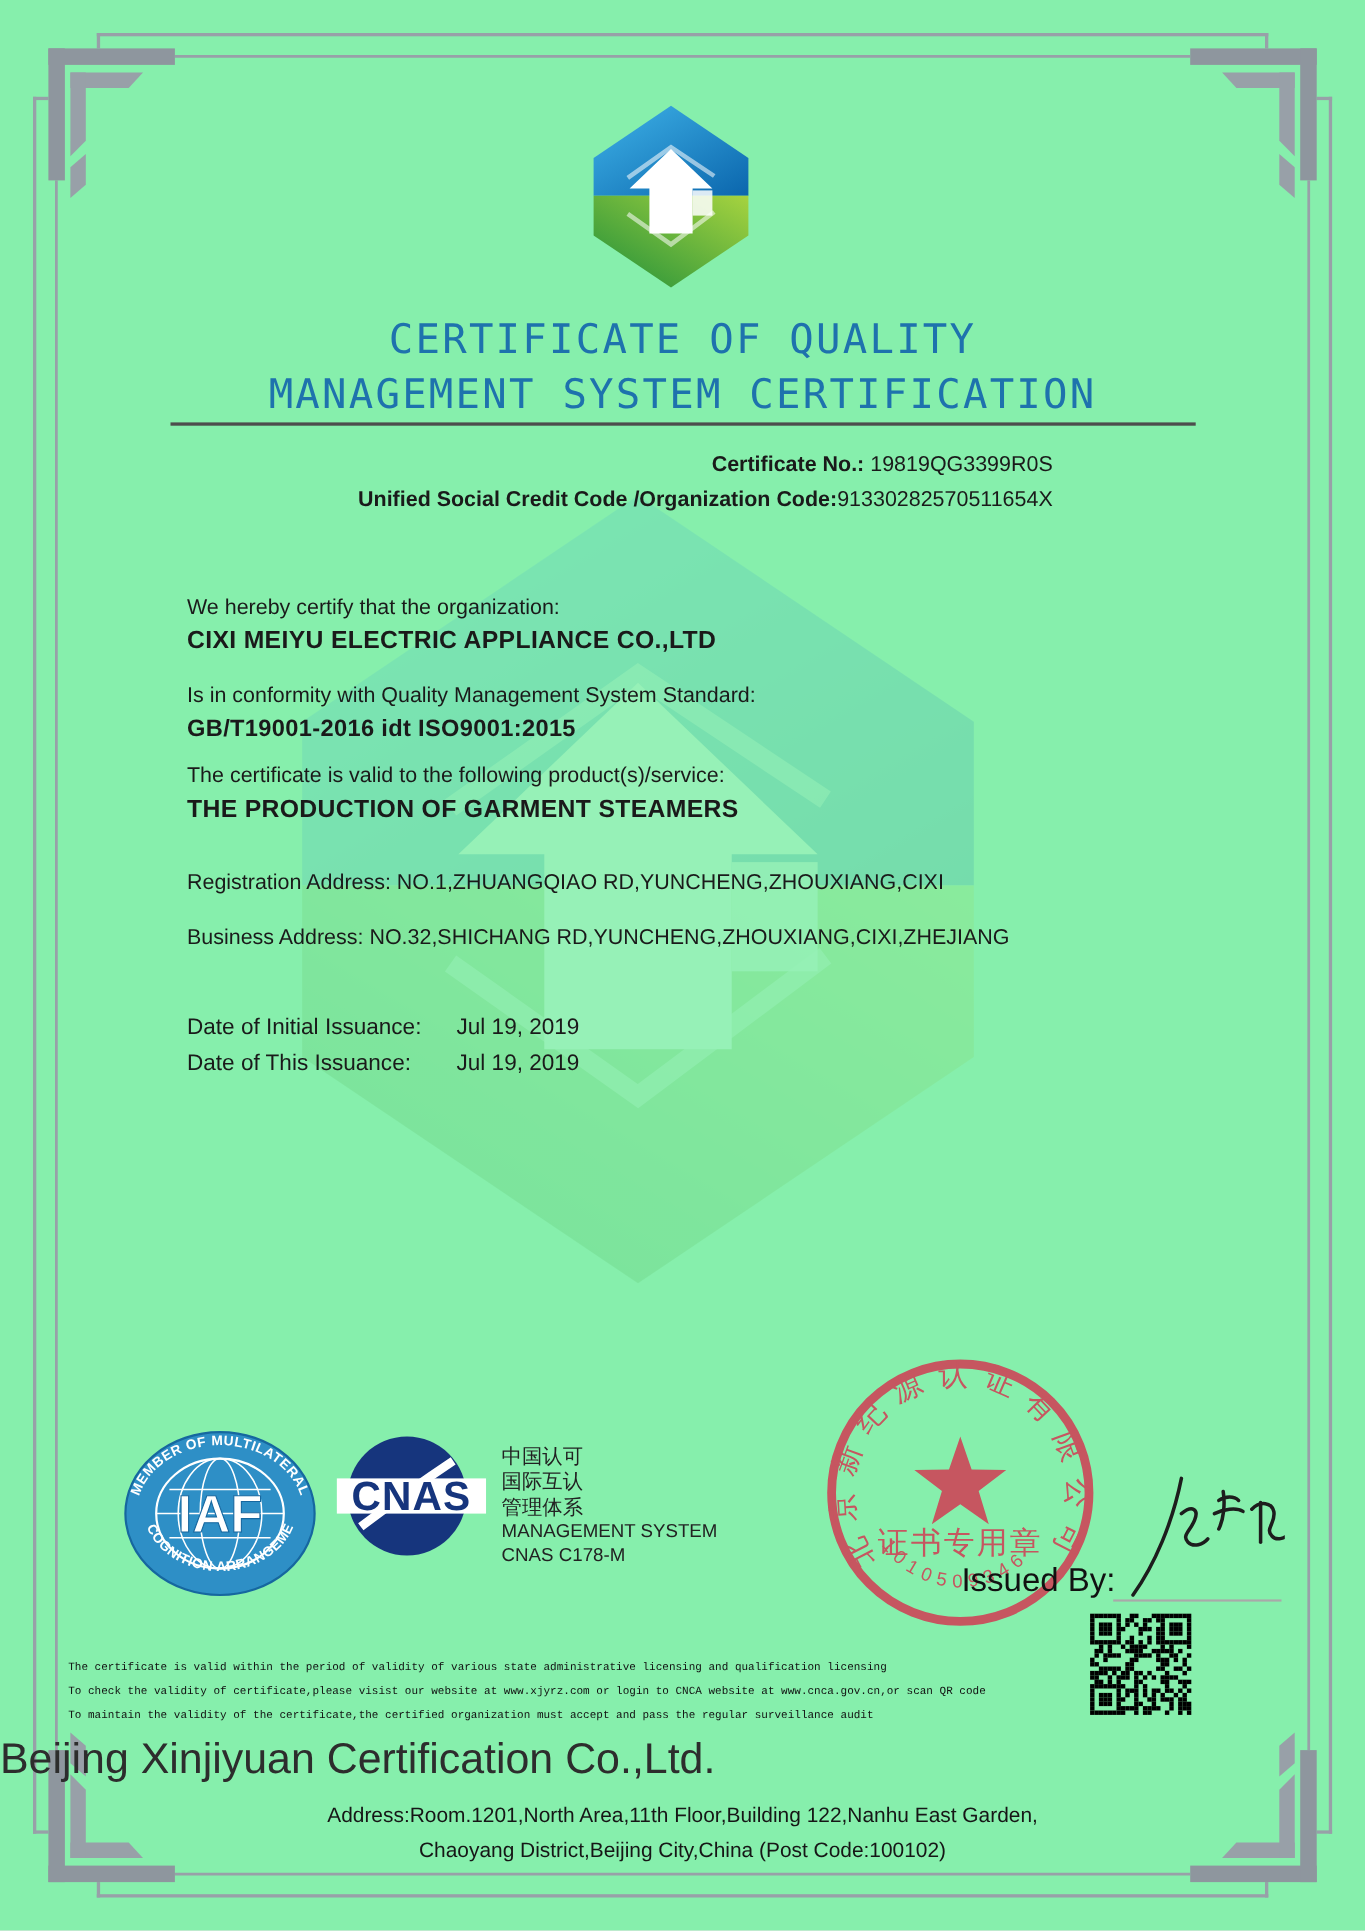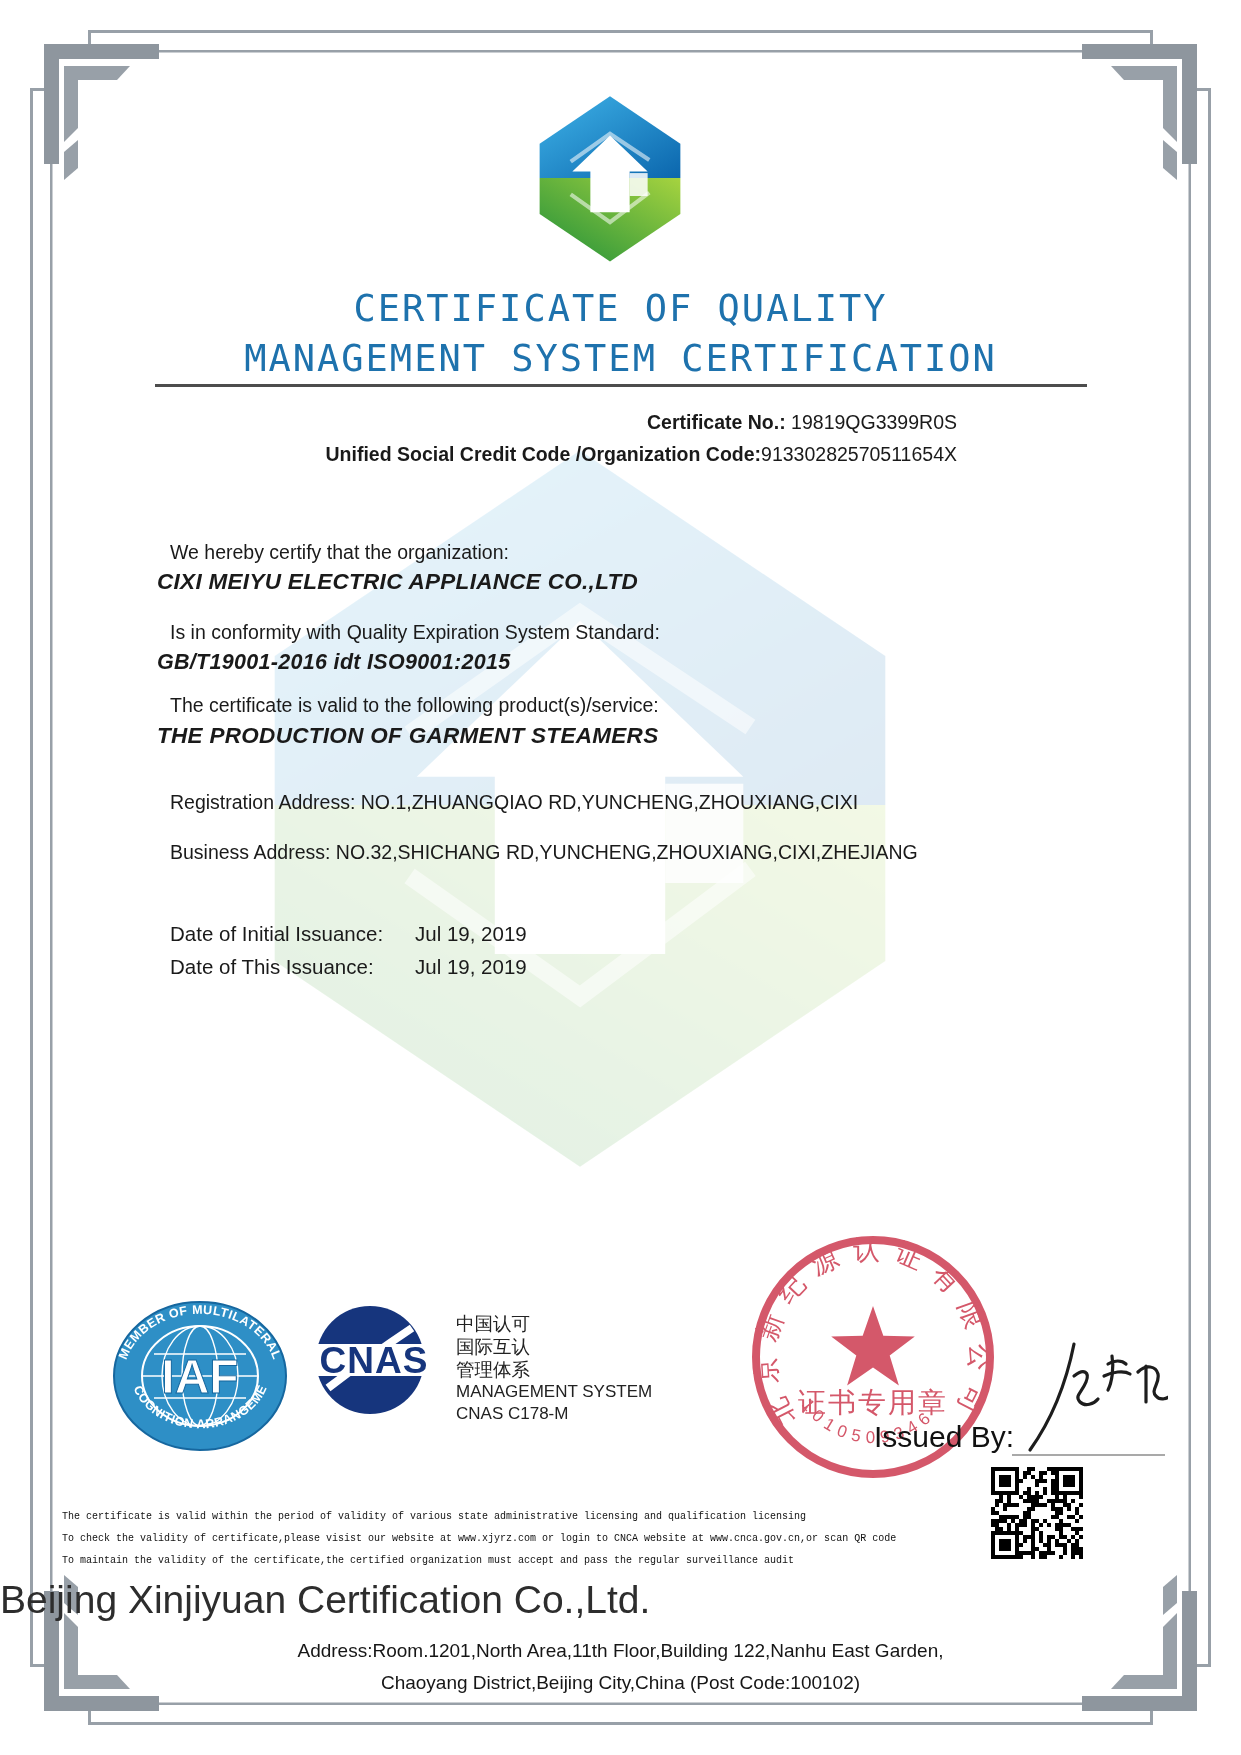--- a/index.html
+++ b/index.html
@@ -1,34 +1,34 @@
 <!DOCTYPE html>
 <html><head>
 <meta charset="utf-8">
 <style>
   html,body{margin:0;padding:0;background:#e8e8e8;}
-  .page{position:relative;width:1241px;height:1755px;margin:0 auto;background:#ffffff;
+  .page{position:relative;width:1241px;height:1755px;margin:0 auto;background:#86efac;
         font-family:"Liberation Sans",sans-serif;color:#1a1a1a;overflow:hidden;}
   .abs{position:absolute;}
   
   .frame{left:0;top:0;width:1241px;height:1755px;pointer-events:none;}
   
   .watermark{left:225px;top:415px;width:710px;height:780px;opacity:0.13;}
   
   .header-logo{left:528px;top:88px;width:164px;height:180px;}
   
   .title{left:0;top:284px;width:1241px;text-align:center;color:#1e72ad;
          font-family:"DejaVu Sans Mono",monospace;font-size:37px;line-height:50px;letter-spacing:2px;}
   .divider{left:155px;top:384px;width:932px;height:3px;background:#4d4d4d;}
   
   .meta{right:284px;top:406px;text-align:right;font-size:19.5px;line-height:32px;}
   .meta b{font-weight:bold;}
   
   .bline{left:170px;font-size:19.5px;}
-  .bbold{left:157px;font-size:22.5px;font-weight:bold;letter-spacing:.3px;font-style:italic;}
+  .bbold{left:170px;font-size:22.5px;font-weight:bold;letter-spacing:.3px;}
   
   .dates{left:170px;top:918px;font-size:20.5px;line-height:32.5px;}
   .dates .lab{display:inline-block;width:245px;}
   
   .acc-text{left:456px;top:1300px;font-size:18.5px;line-height:23px;color:#222;margin-top:12px;}
   .acc-text .latin{font-size:17px;line-height:22px;}
   
   .issued{left:874px;top:1420px;font-size:30px;color:#111;}
   .sig-line{left:1012px;top:1454px;width:153px;height:2px;background:#a9a9a9;}
   
@@ -105,21 +105,21 @@
   </div>
   <div class="abs divider"></div>
 
   <div class="abs meta">
     <div><b>Certificate No.:</b><span> 19819QG3399R0S</span></div>
     <div><b>Unified Social Credit Code /Organization Code:</b><span>91330282570511654X</span></div>
   </div>
 
   <div class="abs bline" style="top:541px">We hereby certify that the organization:</div>
   <div class="abs bbold" style="top:569px">CIXI MEIYU ELECTRIC APPLIANCE CO.,LTD</div>
-  <div class="abs bline" style="top:621px">Is in conformity with Quality Expiration System Standard:</div>
+  <div class="abs bline" style="top:621px">Is in conformity with Quality Management System Standard:</div>
   <div class="abs bbold" style="top:650px;font-size:21.5px">GB/T19001-2016 idt ISO9001:2015</div>
   <div class="abs bline" style="top:694px">The certificate is valid to the following product(s)/service:</div>
   <div class="abs bbold" style="top:723px">THE PRODUCTION OF GARMENT STEAMERS</div>
   <div class="abs bline" style="top:791px">Registration Address: NO.1,ZHUANGQIAO RD,YUNCHENG,ZHOUXIANG,CIXI</div>
   <div class="abs bline" style="top:841px">Business Address: NO.32,SHICHANG RD,YUNCHENG,ZHOUXIANG,CIXI,ZHEJIANG</div>
 
   <div class="abs dates">
     <div><span class="lab">Date of Initial Issuance:</span><span>Jul 19, 2019</span></div>
     <div><span class="lab">Date of This Issuance:</span><span>Jul 19, 2019</span></div>
   </div>

